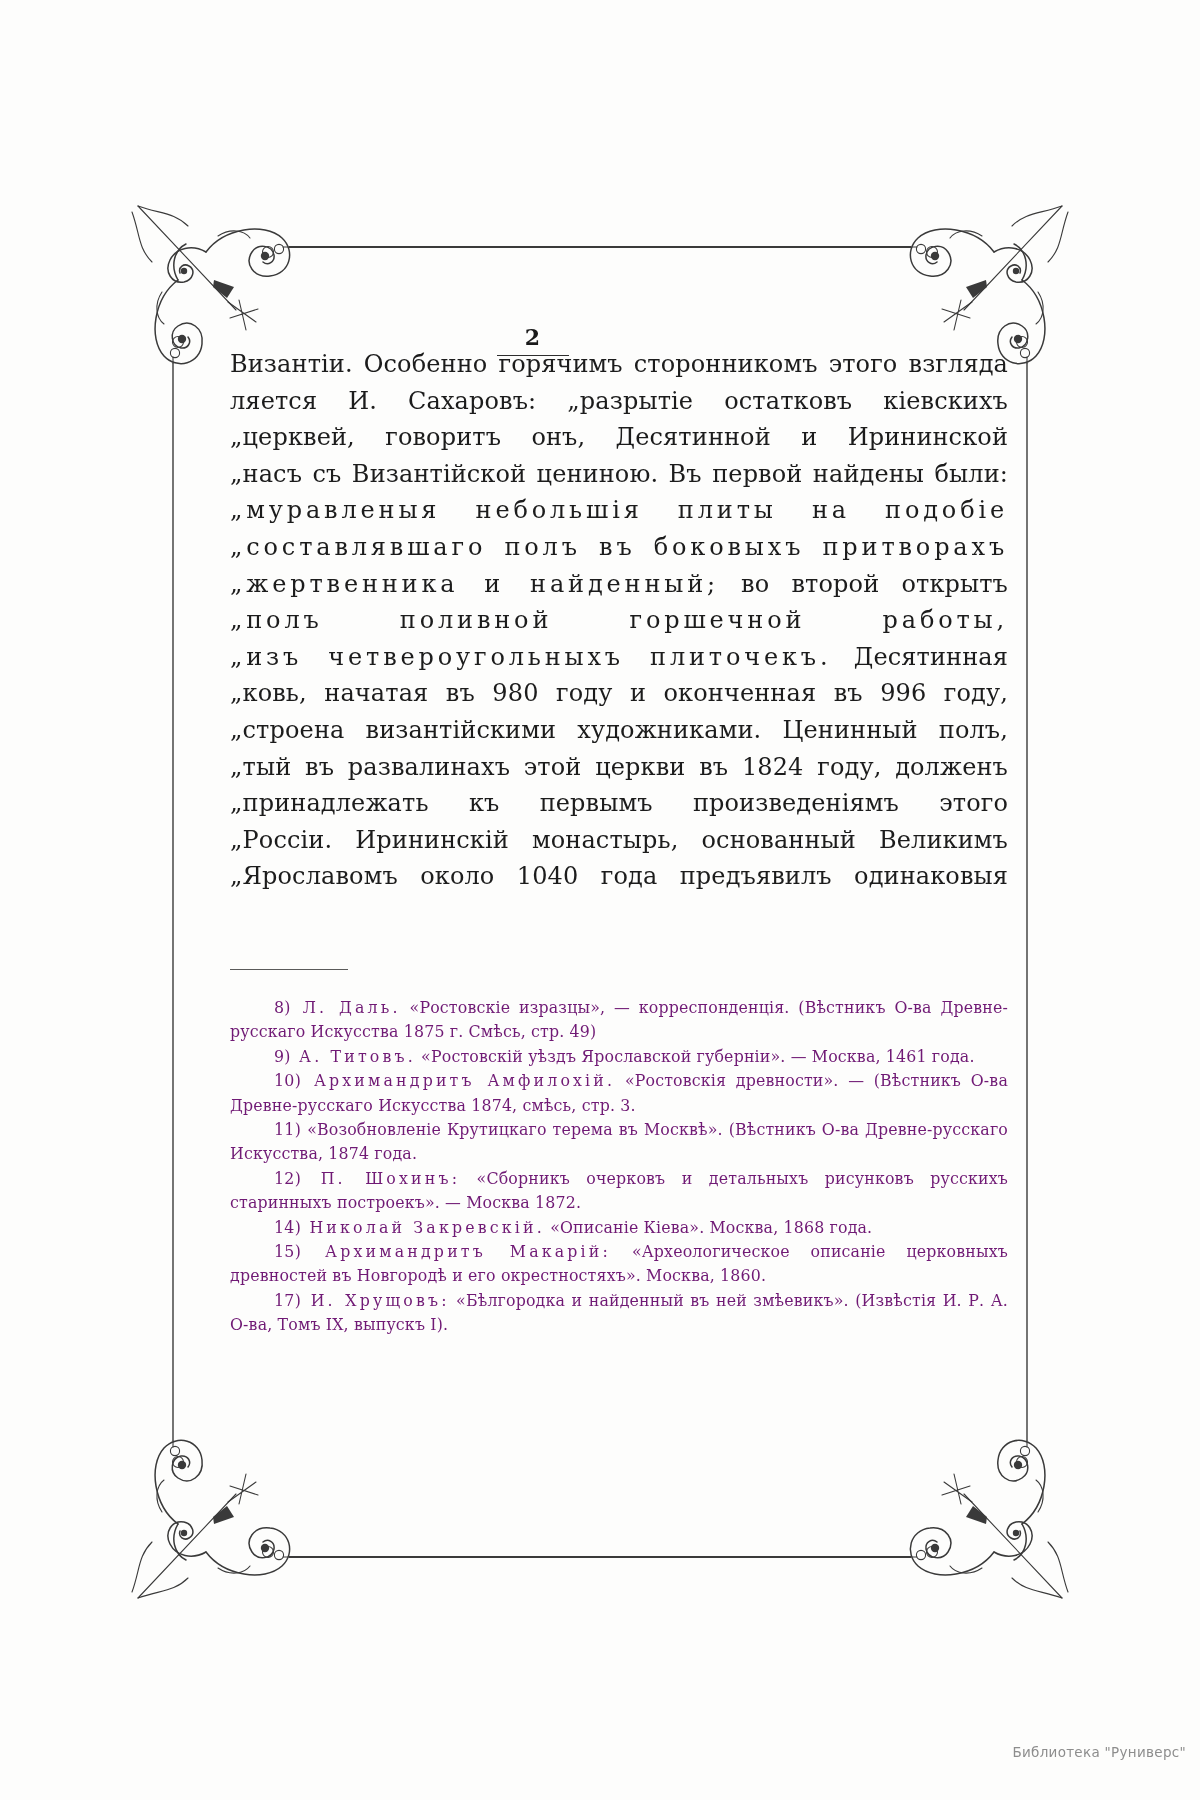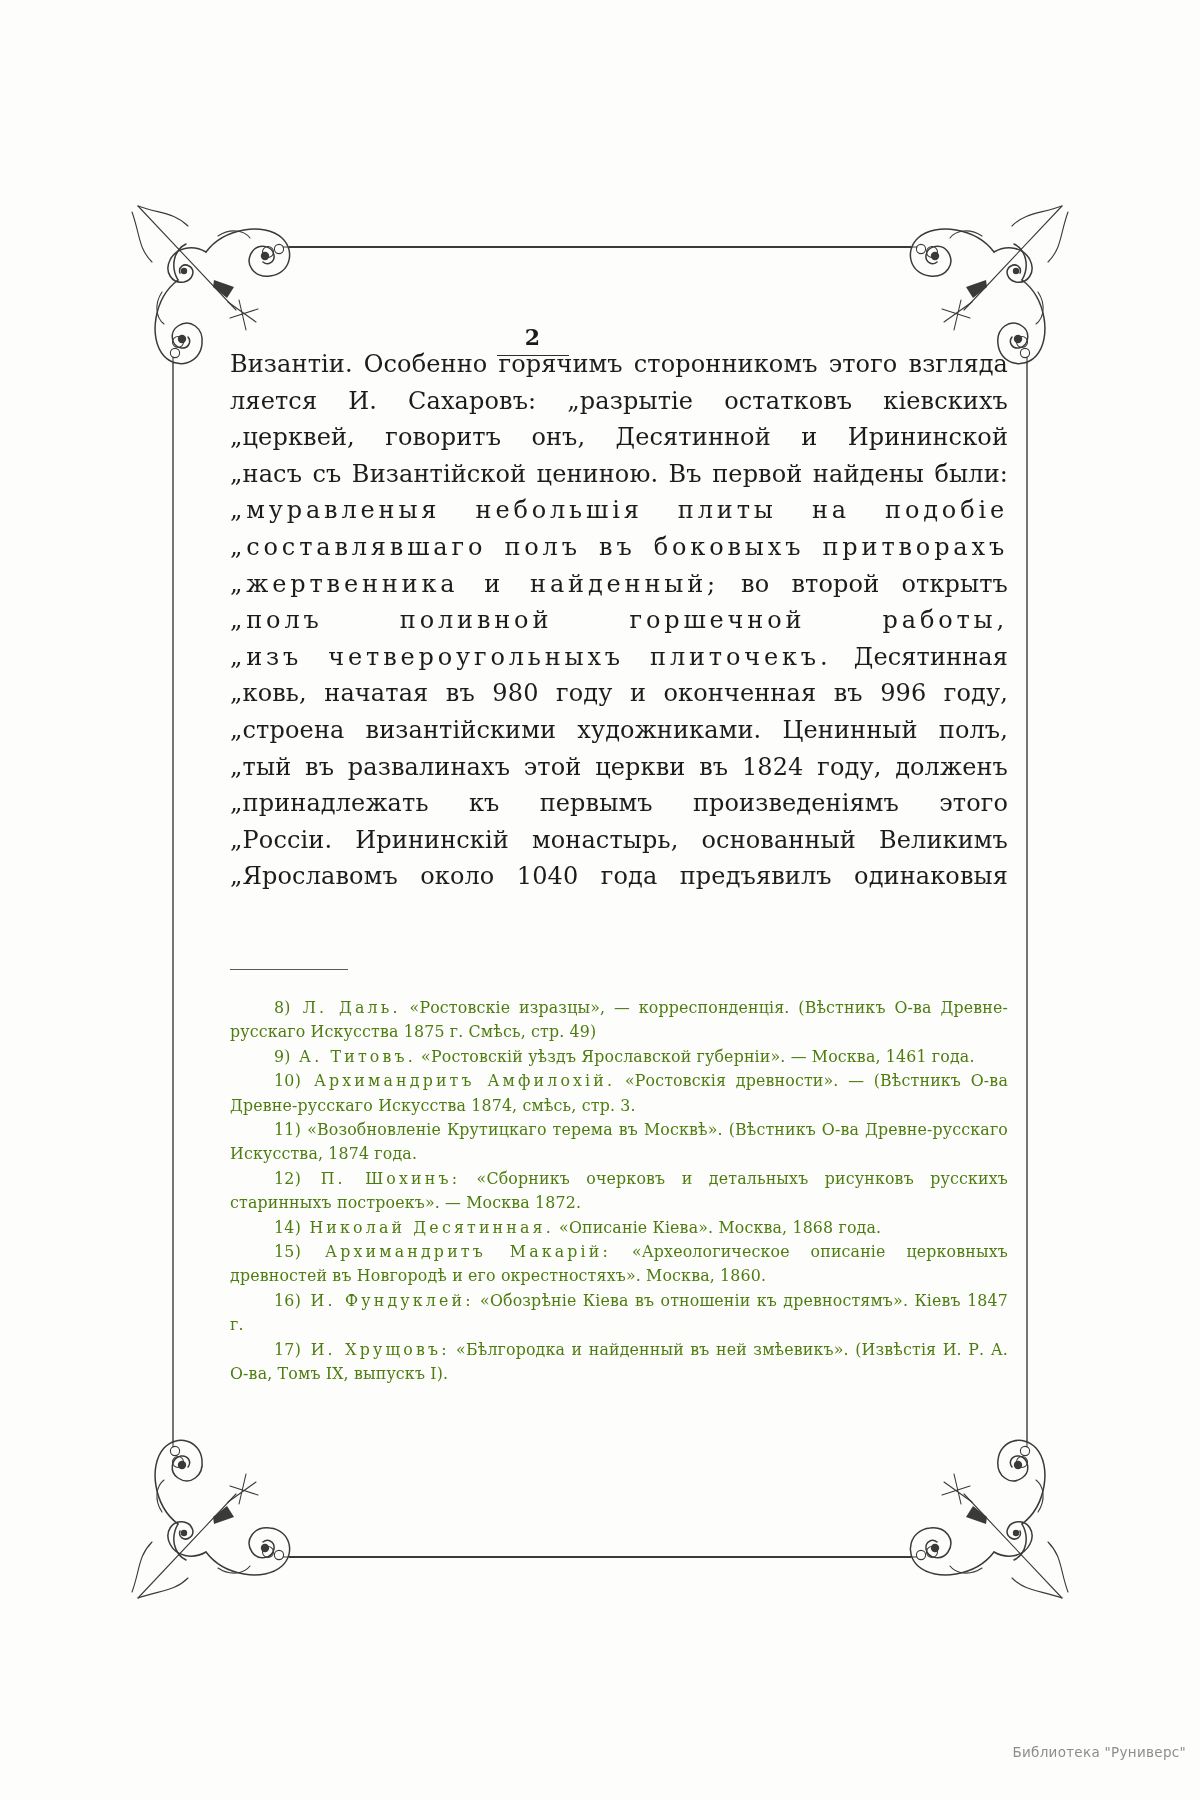--- a/index.html
+++ b/index.html
@@ -65,21 +65,21 @@
     left: 230px; top: 969px;
     width: 118px; height: 0;
     border-top: 1px solid #5a5a5a;
   }
   .footnotes {
     position: absolute;
     left: 230px; top: 996px;
     width: 778px;
     font-size: 15.8px;
     line-height: 24.4px;
-    color: #4d7c0f;
+    color: #701a75;
   }
   .fnote {
     margin: 0;
     text-indent: 44px;
     text-align: justify;
   }
   .fnote .marker { letter-spacing: 0.02em; }
   .fnote .sp { letter-spacing: 0.2em; }
   .fnote .ns { letter-spacing: 0.01em; }
   .watermark {
@@ -157,21 +157,20 @@
     </div>
 
   <div class="fn-sep"></div>
 
   <div class="footnotes" id="footnotes">
       <p class="fnote"><span class="marker">8)</span><span class="sp"> Л. Даль.</span><span class="ns"> «Ростовскіе изразцы», — корреспонденція. (Вѣстникъ О-ва Древне-русскаго Искусства 1875 г. Смѣсь, стр. 49)</span></p>
       <p class="fnote"><span class="marker">9)</span><span class="sp"> А. Титовъ.</span><span class="ns"> «Ростовскій уѣздъ Ярославской губерніи». — Москва, 1461 года.</span></p>
       <p class="fnote"><span class="marker">10)</span><span class="sp"> Архимандритъ Амфилохій.</span><span class="ns"> «Ростовскія древности». — (Вѣстникъ О-ва Древне-русскаго Искусства 1874, смѣсь, стр. 3.</span></p>
       <p class="fnote"><span class="marker">11)</span><span class="ns"> «Возобновленіе Крутицкаго терема въ Москвѣ». (Вѣстникъ О-ва Древне-русскаго Искусства, 1874 года.</span></p>
       <p class="fnote"><span class="marker">12)</span><span class="sp"> П. Шохинъ:</span><span class="ns"> «Сборникъ очерковъ и детальныхъ рисунковъ русскихъ старинныхъ построекъ». — Москва 1872.</span></p>
-      <p class="fnote"><span class="marker">14)</span><span class="sp"> Николай Десятинная.</span><span class="ns"> «Описаніе Кіева». Москва, 1868 года.</span></p>
+      <p class="fnote"><span class="marker">14)</span><span class="sp"> Николай Закревскій.</span><span class="ns"> «Описаніе Кіева». Москва, 1868 года.</span></p>
       <p class="fnote"><span class="marker">15)</span><span class="sp"> Архимандритъ Макарій:</span><span class="ns"> «Археологическое описаніе церковныхъ древностей въ Новгородѣ и его окрестностяхъ». Москва, 1860.</span></p>
-      <p class="fnote"><span class="marker">16)</span><span class="sp"> И. Фундуклей:</span><span class="ns"> «Обозрѣніе Кіева въ отношеніи къ древностямъ». Кіевъ 1847 г.</span></p>
       <p class="fnote"><span class="marker">17)</span><span class="sp"> И. Хрущовъ:</span><span class="ns"> «Бѣлгородка и найденный въ ней змѣевикъ». (Извѣстія И. Р. А. О-ва, Томъ IX, выпускъ I).</span></p>
     </div>
 
   <div class="watermark">Библиотека "Руниверс"</div>
 
 </div>
 
 </body></html>

